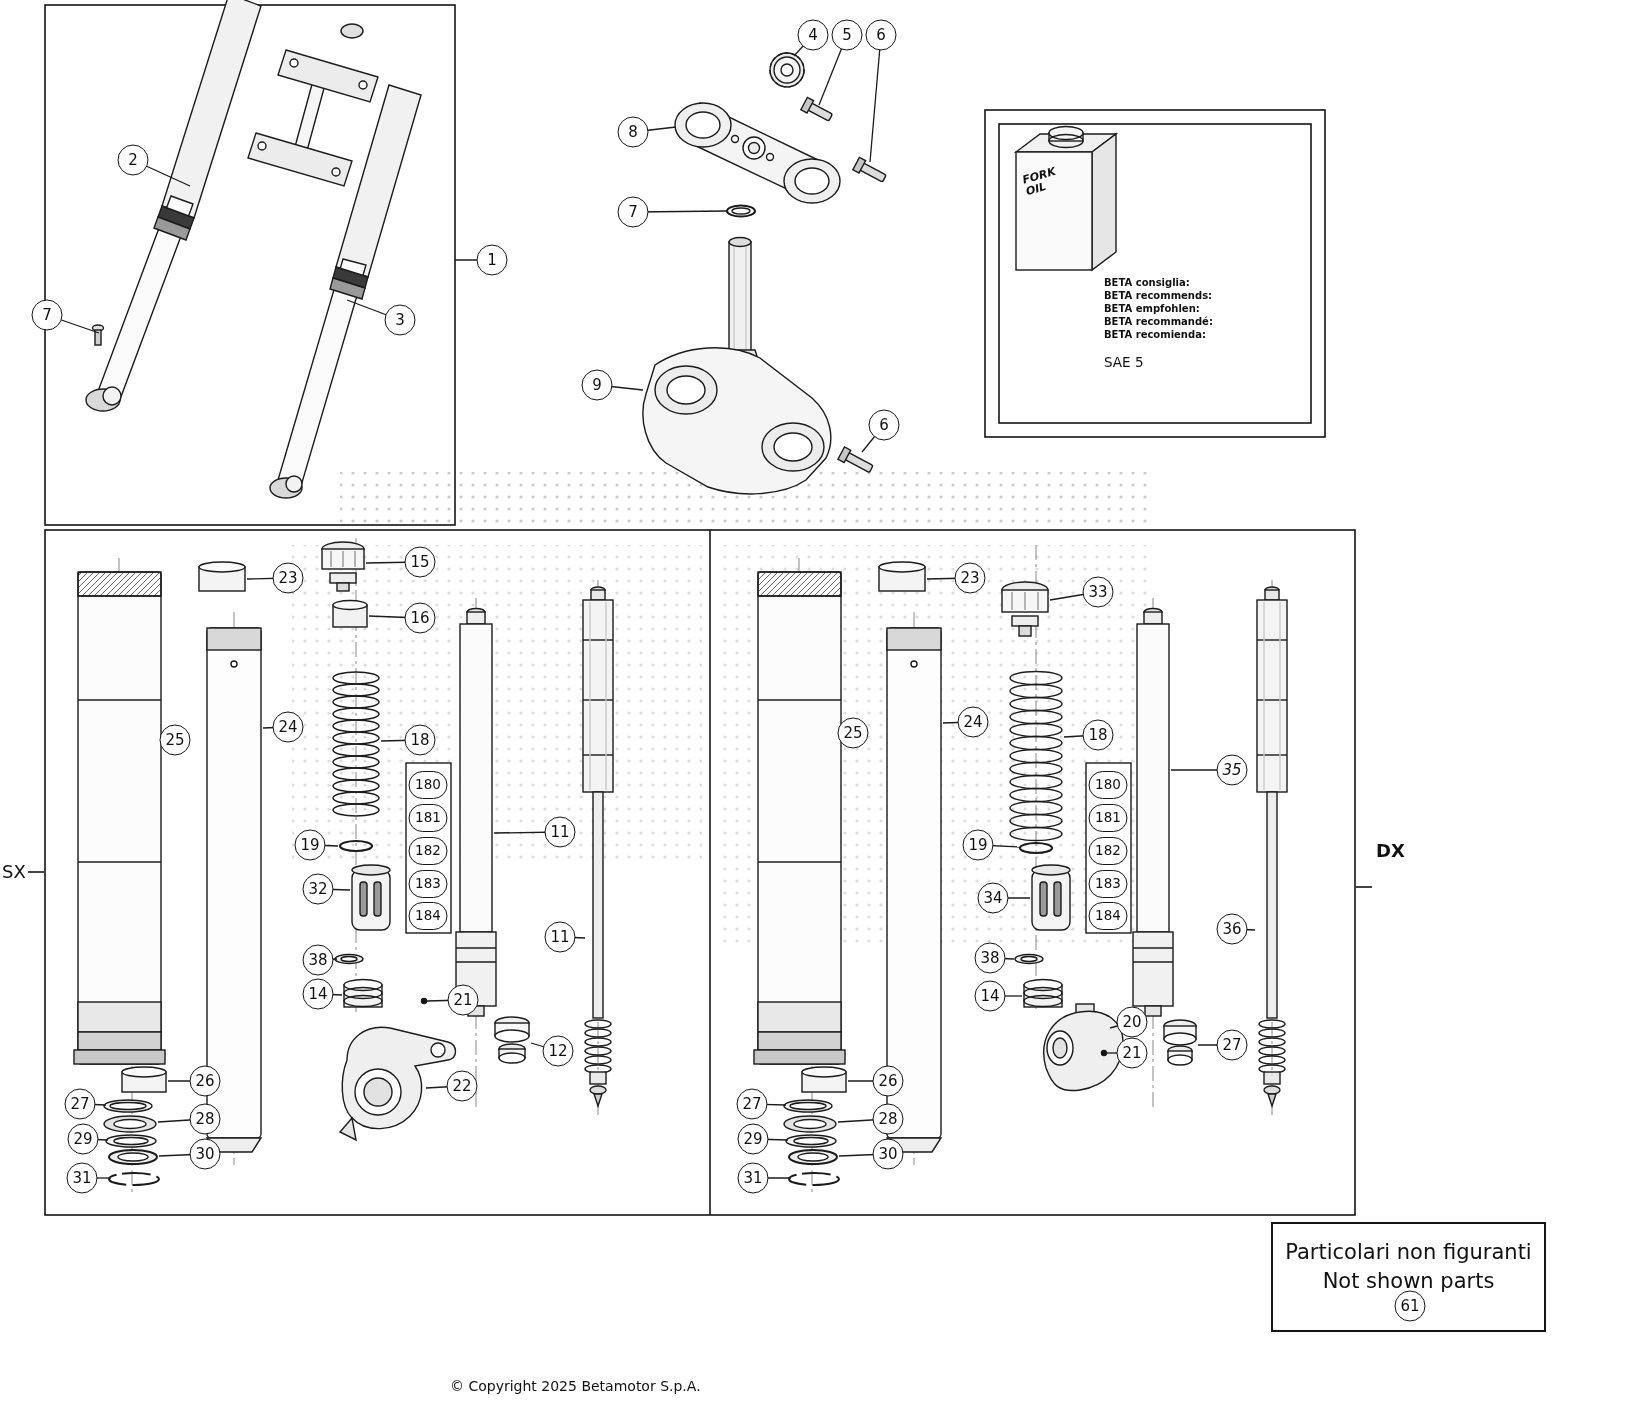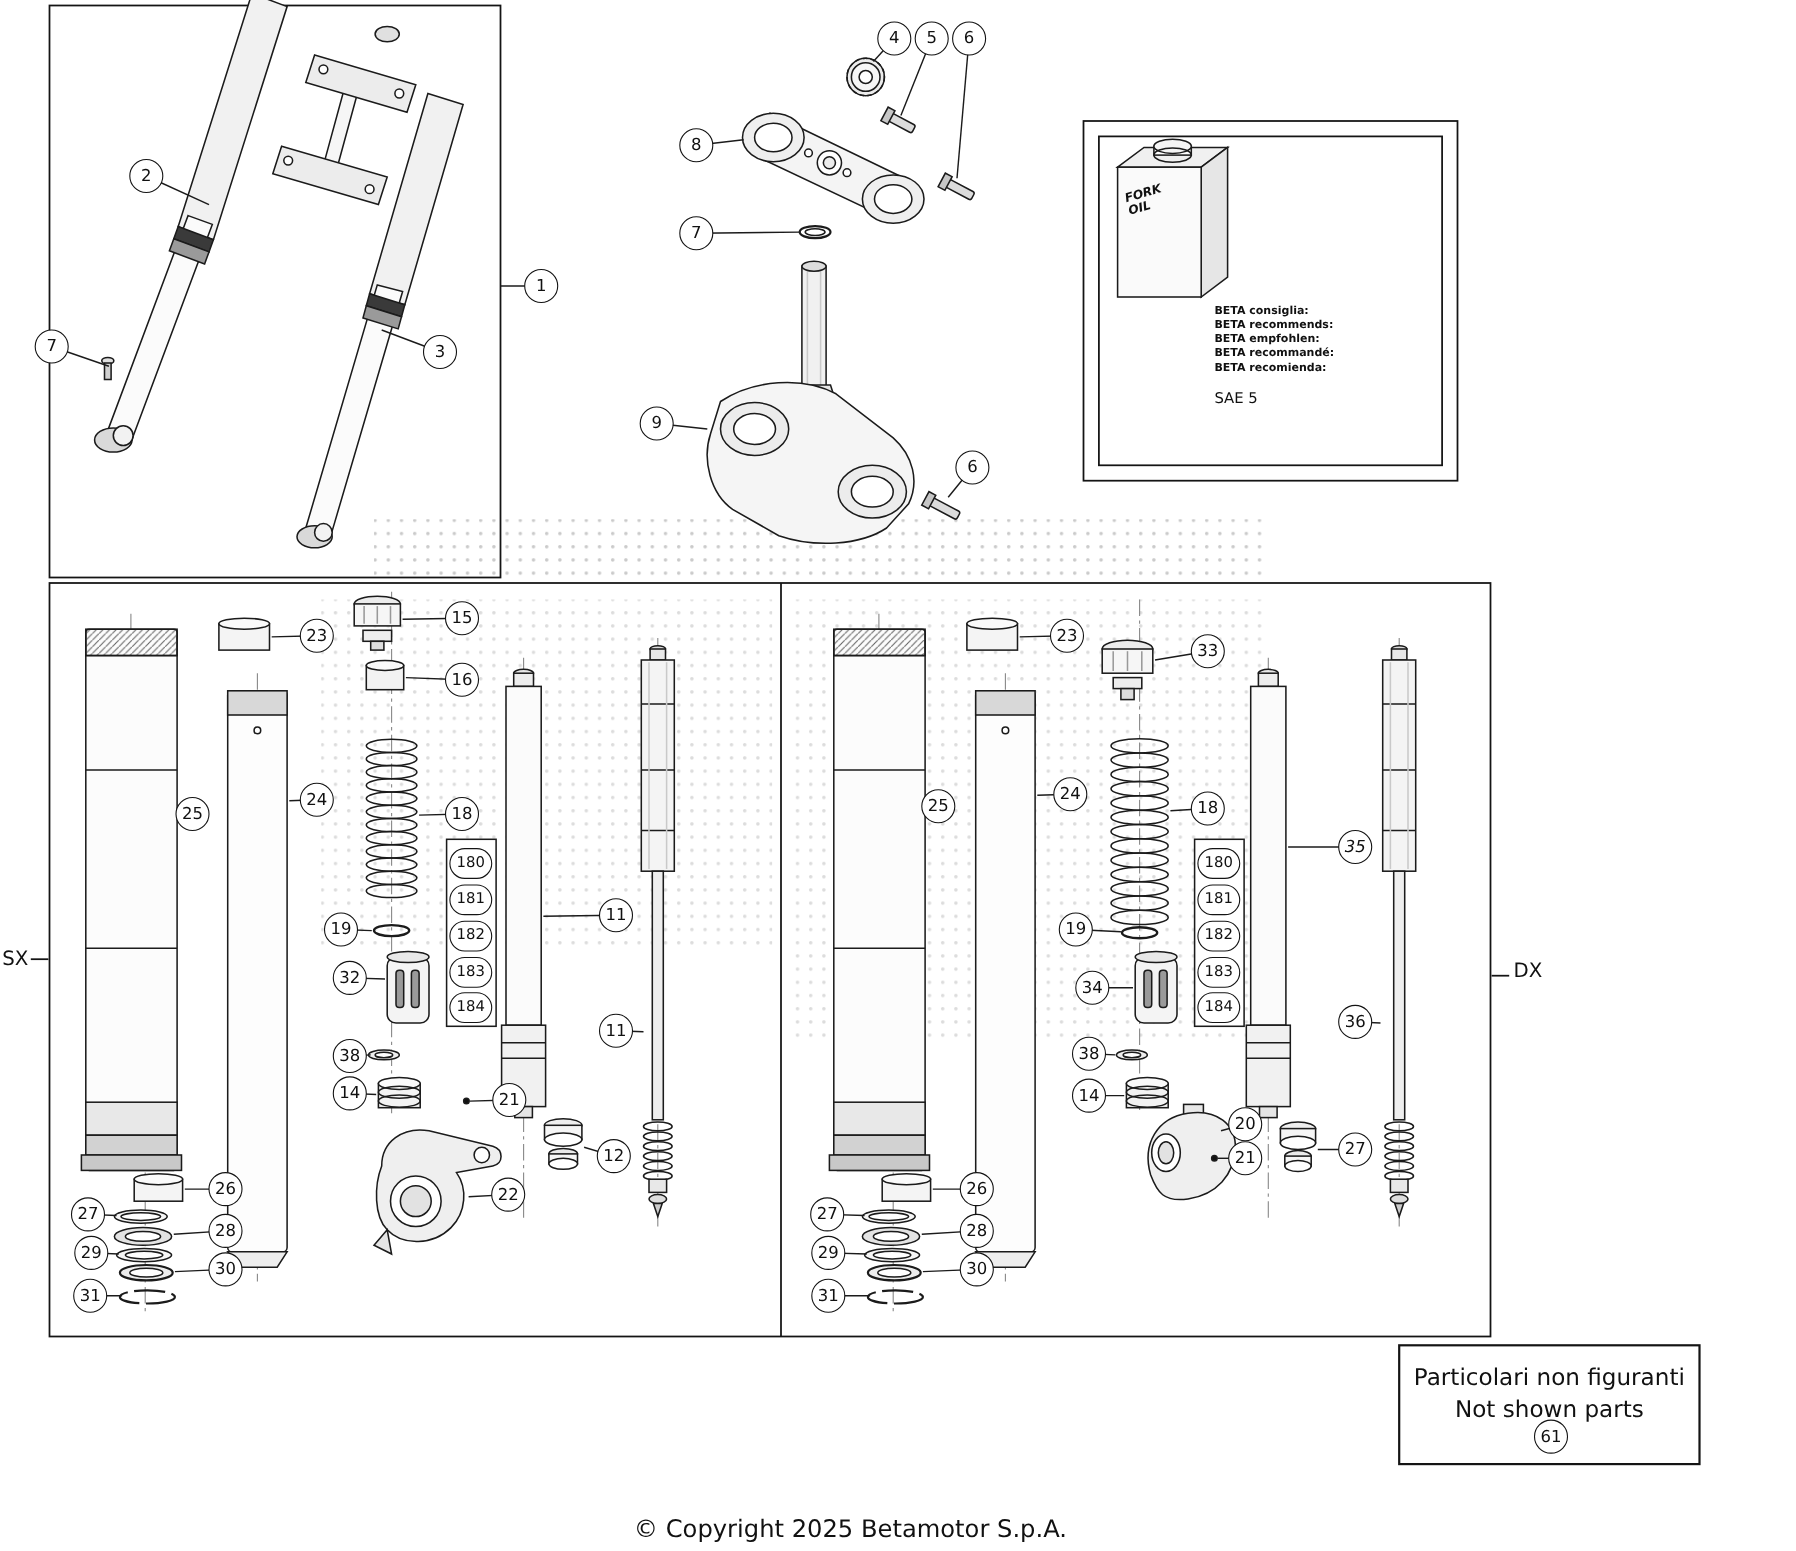--- a/index.html
+++ b/index.html
@@ -15,21 +15,21 @@
   .callout.oval{width:39px;height:28px;border-radius:14px;font-size:13.5px;}
   .label{position:absolute;z-index:4;}
   .side-label{font-size:18px;}
   .oil-names{left:1120px;top:152px;font-size:12.5px;line-height:15.5px;}
   .beta-lines{left:1104px;top:276px;font-size:10px;font-weight:bold;line-height:13px;}
   .sae{left:1104px;top:354px;font-size:13.5px;}
   .fork-oil{left:1024px;top:170px;font-size:11px;font-weight:bold;font-style:italic;
             transform:rotate(-16deg);white-space:pre-line;line-height:12px;}
   .not-shown-box{position:absolute;left:1271px;top:1222px;width:275px;height:110px;border:2px solid #141414;
                  box-sizing:border-box;text-align:center;font-size:21px;padding-top:14px;line-height:29px;z-index:4;}
-  .copyright{left:450px;top:1378px;width:520px;text-align:right;font-size:22px;}
+  .copyright{left:450px;top:1378px;width:520px;text-align:left;font-size:14px;}
 </style>
 </head>
 <body>
 
 <div id="canvas">
 
   <svg id="art" class="layer" width="1633" height="1410" viewBox="0 0 1633 1410">
     <defs>
       <pattern id="hatch" width="6" height="6" patternUnits="userSpaceOnUse">
         <path d="M0,6 L6,0" stroke="#666" stroke-width="1"></path>
@@ -515,21 +515,21 @@
       <div class="callout" style="left: 888px; top: 1081px;">26</div>
       <div class="callout" style="left: 752px; top: 1104px;">27</div>
       <div class="callout" style="left: 888px; top: 1119px;">28</div>
       <div class="callout" style="left: 753px; top: 1139px;">29</div>
       <div class="callout" style="left: 888px; top: 1154px;">30</div>
       <div class="callout" style="left: 753px; top: 1178px;">31</div>
       <div class="callout" style="left: 1410px; top: 1306px;">61</div>
     </div>
 
   <div class="label side-label" style="left:2px;top:861px;">SX</div>
-  <div class="label side-label" style="left:1376px;top:872px;">DX</div>
+  <div class="label side-label" style="left:1376px;top:840px;font-weight:bold;">DX</div>
 
   <div class="label fork-oil">FORK
 OIL</div>
 
 
   <div class="label beta-lines">
     <div>BETA consiglia:</div>
     <div>BETA recommends:</div>
     <div>BETA empfohlen:</div>
     <div>BETA recommandé:</div>

